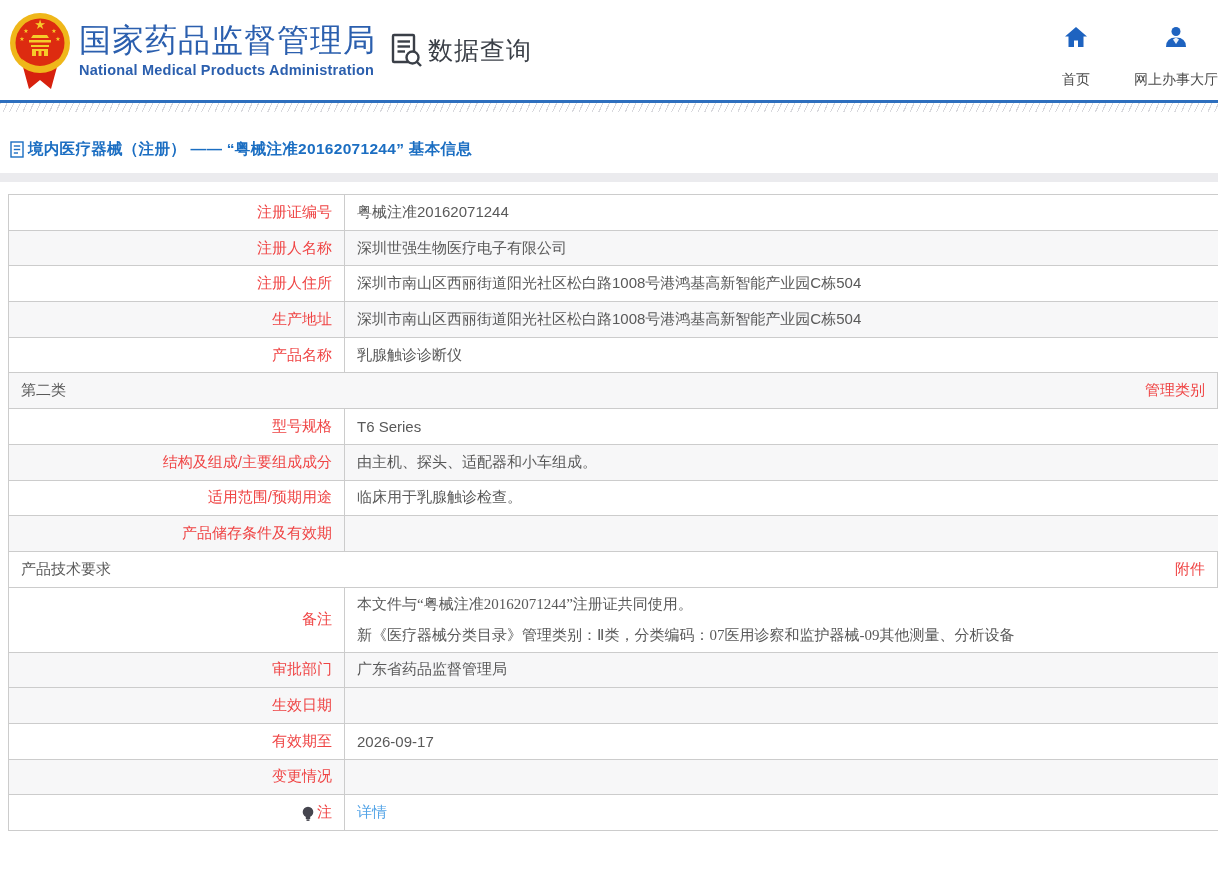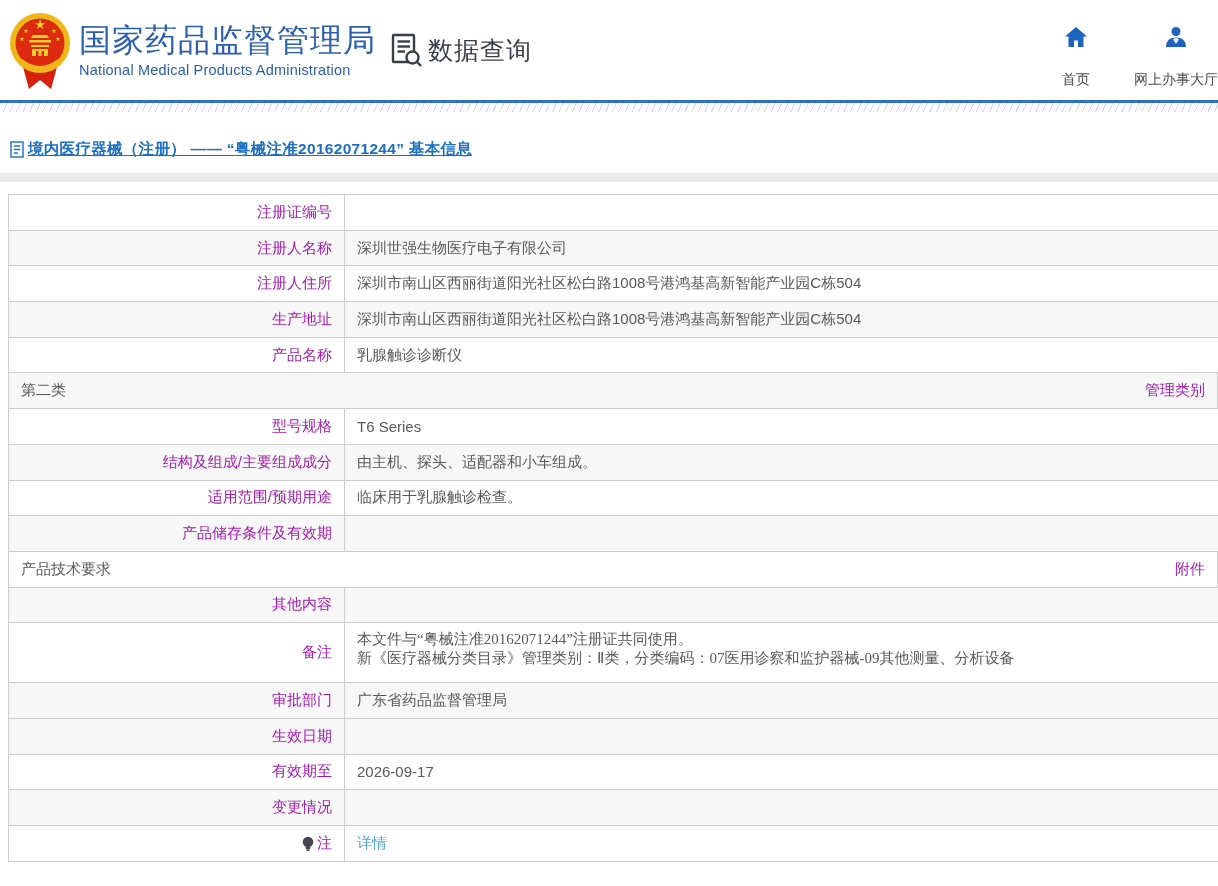--- a/index.html
+++ b/index.html
@@ -10,55 +10,55 @@
     font-family:"Liberation Sans","DejaVu Sans",sans-serif;
     color:#595959;
   }
   .page { position:relative; width:1218px; height:886px; }
 
   
   .header { position:relative; height:100px; background:#fff; }
   .emblem { position:absolute; left:8px; top:7px; width:64px; height:85px; }
   .brand { position:absolute; left:79px; top:23px; color:#2b5fae; }
   .brand-cn { font-size:32px; font-weight:normal; letter-spacing:1px; line-height:1.1; }
-  .brand-en { font-size:14.5px; margin-top:4px; letter-spacing:0.2px; }
+  .brand-en { font-size:14.5px; margin-top:4px; letter-spacing:0.2px;font-weight:bold; }
   .query { position:absolute; left:390px; top:32px; display:flex; align-items:center; gap:6px; color:#3a3f47;text-align:center; }
   .query-label { font-size:25px; letter-spacing:1px; }
   .nav { position:absolute; right:0; top:27px; display:flex; gap:44px; }
   .nav-item { display:flex; flex-direction:column; align-items:center; gap:24px; cursor:pointer; }
   .nav-label { font-size:14px; color:#4a4a4a; white-space:nowrap; }
 
   
   .blue-line { height:3px; background:#2e6fbe; }
   .hatch {
     height:9px;
     background-image:repeating-linear-gradient(115deg,#d8d8dd 0 1px,transparent 1px 6px);
     background-color:#fff;
   }
 
   
   .title-bar { padding:27px 0 13px 10px; display:flex; align-items:center; gap:4px; }
-  .page-title { font-size:15.5px; font-weight:bold; color:#1b6ec2; letter-spacing:0.3px;text-decoration:underline; }
+  .page-title { font-size:15.5px; font-weight:bold; color:#1b6ec2; letter-spacing:0.3px; }
   .gray-band { height:9px; background:#ebebee; }
 
   
   .info-table { margin:12px 0 0 8px; width:1210px; border-top:1px solid #cccccc; border-left:1px solid #cccccc; }
   .row { display:flex; border-bottom:1px solid #cccccc; min-height:35.7px; background:#fff; }
   .row.alt { background:#f7f7f8;justify-content:space-between; }
   .row.tall { min-height:60px;font-family:Liberation Serif, serif; }
   .cell { display:flex; align-items:center; font-size:15px; }
   .cell.label {
     width:336px; flex:0 0 336px;
     justify-content:flex-end; text-align:right;
     padding:4px 12px 4px 6px;
     border-right:1px solid #cccccc;
-    color:#a21caf;
+    color:#ef4444;
   }
   .cell.value { flex:1; padding:4px 14px 4px 12px; color:#595959; }
-  .cell.value.multi { flex-direction:column; align-items:flex-start; justify-content:flex-start; gap:0; padding-top:7px; padding-bottom:7px; }
+  .cell.value.multi { flex-direction:column; align-items:flex-start; justify-content:flex-start; gap:12px; padding-top:7px; padding-bottom:7px; }
   .detail-link { color:#54a4e7; text-decoration:none; cursor:pointer; font-size:15px; }
   .bulb { display:inline-block; margin-right:3px; position:relative; top:1px; }
 </style>
 </head>
 <body>
 
 <div class="page">
 
   <div class="header">
 
@@ -127,20 +127,21 @@
       <line x1="3.8" y1="12" x2="8" y2="12"></line>
     </svg>
     <span class="page-title">境内医疗器械（注册） —— “粤械注准20162071244” 基本信息</span>
   </div>
   <div class="gray-band"></div>
 
   <div class="info-table">
 
     <div class="row">
       <div class="cell label">注册证编号</div>
+      <div class="cell value">粤械注准20162071244</div>
     </div>
     <div class="row alt">
       <div class="cell label">注册人名称</div>
       <div class="cell value">深圳世强生物医疗电子有限公司</div>
     </div>
     <div class="row">
       <div class="cell label">注册人住所</div>
       <div class="cell value">深圳市南山区西丽街道阳光社区松白路1008号港鸿基高新智能产业园C栋504</div>
     </div>
     <div class="row alt">
@@ -167,24 +168,20 @@
       <div class="cell label">适用范围/预期用途</div>
       <div class="cell value">临床用于乳腺触诊检查。</div>
     </div>
     <div class="row alt">
       <div class="cell label">产品储存条件及有效期</div>
       <div class="cell value"></div>
     </div>
     <div class="row">
       <div class="cell value">产品技术要求</div>
       <div class="cell label">附件</div>
-    </div>
-    <div class="row alt">
-      <div class="cell label">其他内容</div>
-      <div class="cell value"></div>
     </div>
     <div class="row tall">
       <div class="cell label">备注</div>
       <div class="cell value multi">
         <span>本文件与“粤械注准20162071244”注册证共同使用。</span>
         <span>新《医疗器械分类目录》管理类别：Ⅱ类，分类编码：07医用诊察和监护器械-09其他测量、分析设备</span>
       </div>
     </div>
     <div class="row alt">
       <div class="cell label">审批部门</div>

